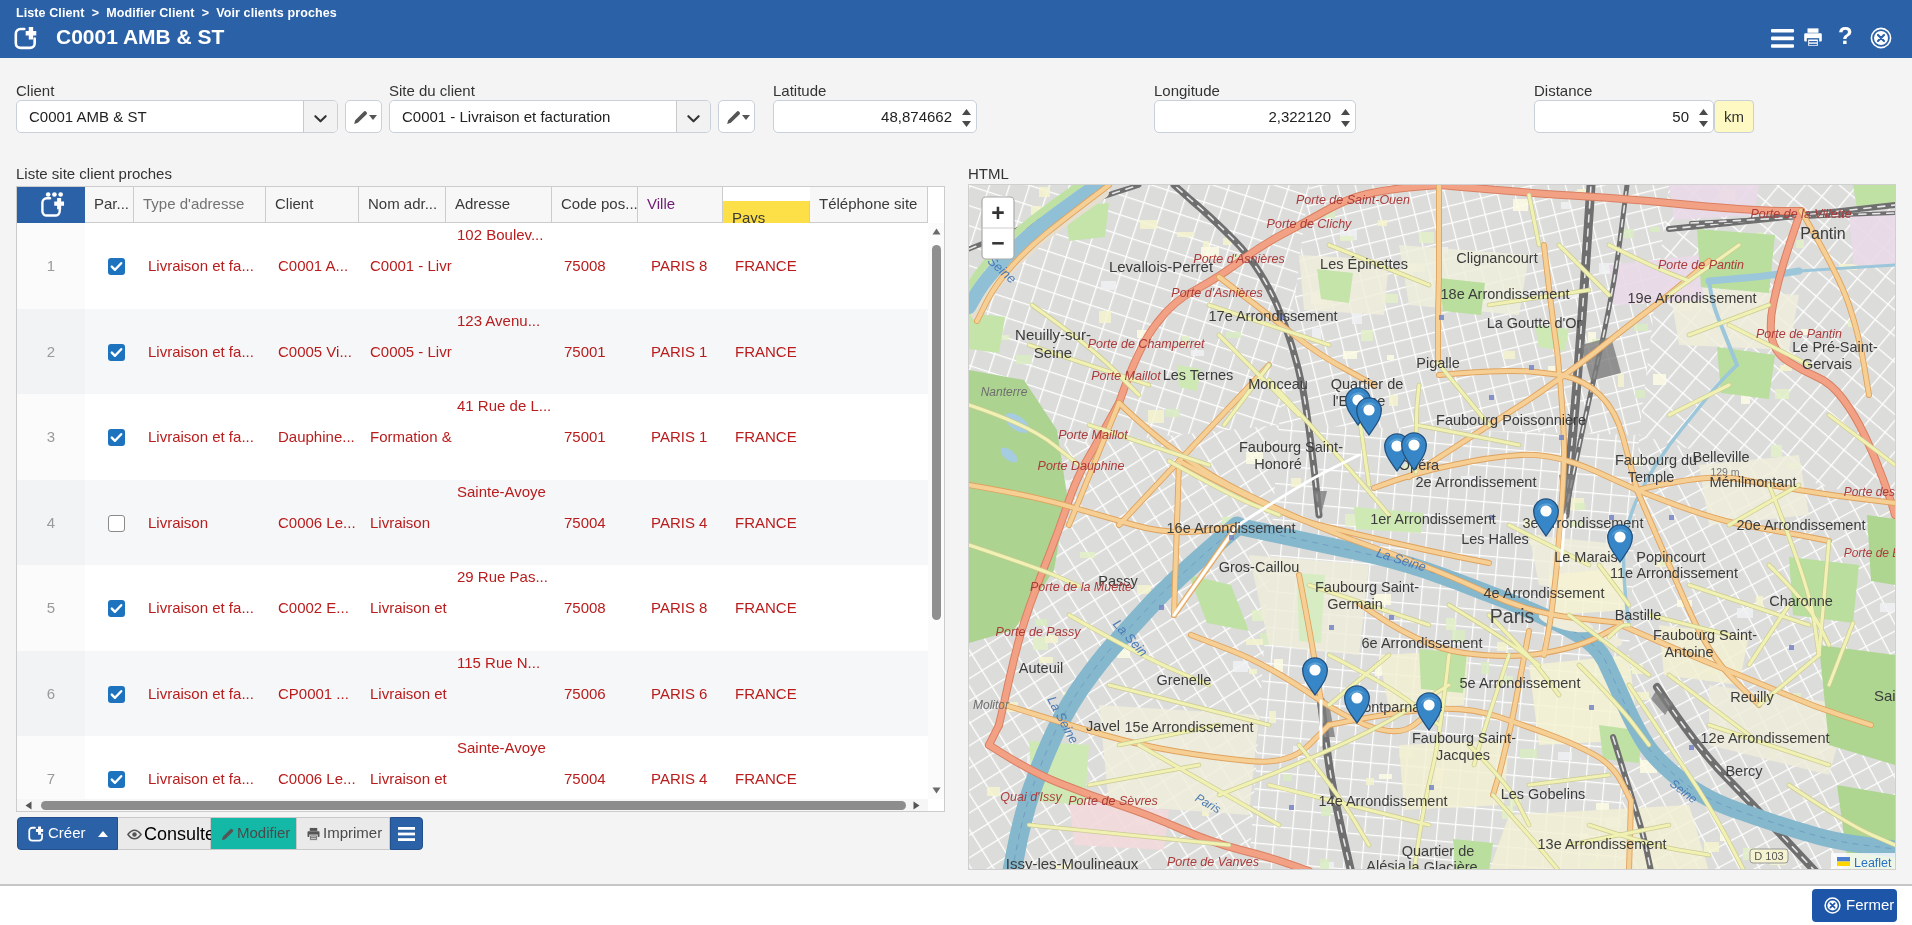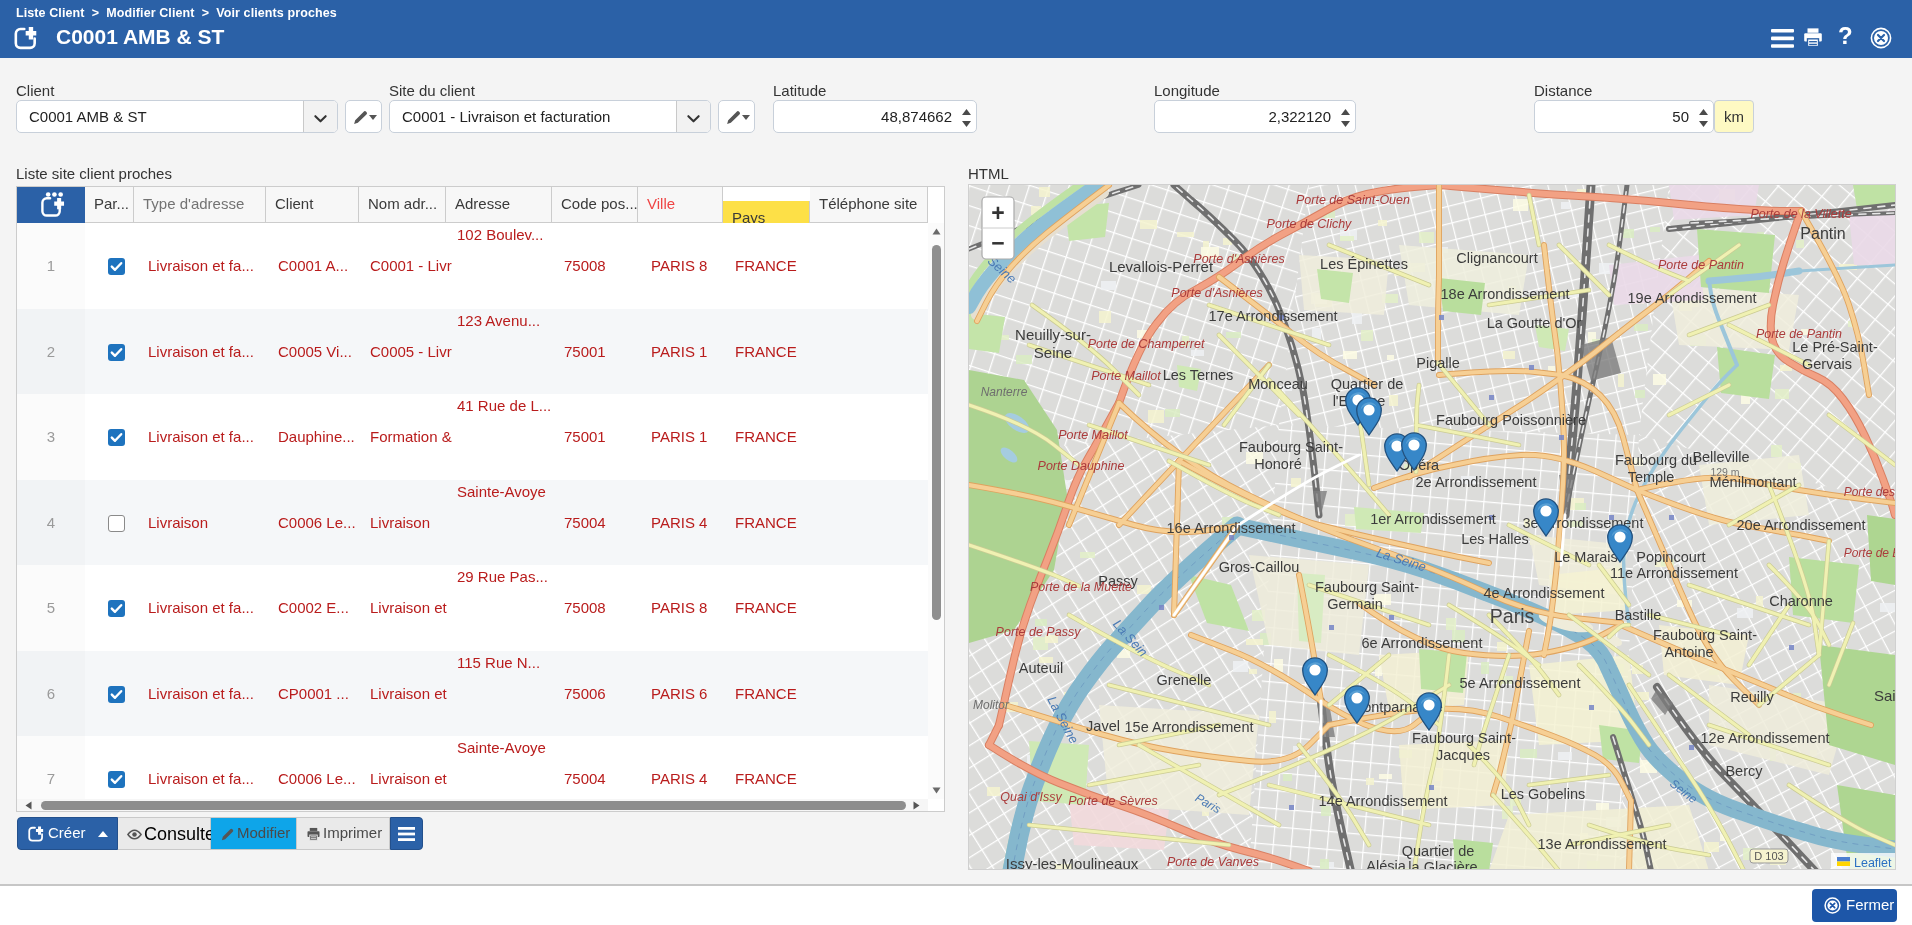--- a/index.html
+++ b/index.html
@@ -139,21 +139,21 @@
     <div style="position:absolute;left:342px;top:0;width:87px;height:36px;border-right:1px solid #ccc;border-bottom:1px solid #ccc;box-sizing:border-box;background:#f7f7f7">
       <div style="position:absolute;left:9px;top:8px;font-size:15px;color:#3a3a3a;white-space:nowrap">Nom adr...</div>
     </div>
     <div style="position:absolute;left:429px;top:0;width:106px;height:36px;border-right:1px solid #ccc;border-bottom:1px solid #ccc;box-sizing:border-box;background:#f7f7f7">
       <div style="position:absolute;left:9px;top:8px;font-size:15px;color:#3a3a3a;white-space:nowrap">Adresse</div>
     </div>
     <div style="position:absolute;left:535px;top:0;width:86px;height:36px;border-right:1px solid #ccc;border-bottom:1px solid #ccc;box-sizing:border-box;background:#f7f7f7">
       <div style="position:absolute;left:9px;top:8px;font-size:15px;color:#3a3a3a;white-space:nowrap">Code pos...</div>
     </div>
     <div style="position:absolute;left:621px;top:0;width:85px;height:36px;border-right:1px solid #ccc;border-bottom:1px solid #ccc;box-sizing:border-box;background:#f7f7f7">
-      <div style="position:absolute;left:9px;top:8px;font-size:15px;color:#ef4444;white-space:nowrap">Ville</div>
+      <div style="position:absolute;left:9px;top:8px;font-size:15px;color:#701a75;white-space:nowrap">Ville</div>
     </div>
     <div style="position:absolute;left:706px;top:14px;width:87px;height:36px;border-right:1px solid #ccc;border-bottom:6px solid #ec4899;box-sizing:border-box;background:#fde047">
       <div style="position:absolute;left:9px;top:8px;font-size:15px;color:#3a3a3a;white-space:nowrap">Pays</div>
     </div>
     <div style="position:absolute;left:793px;top:0;width:118px;height:36px;border-right:1px solid #ccc;border-bottom:1px solid #ccc;box-sizing:border-box;background:#f7f7f7">
       <div style="position:absolute;left:9px;top:8px;font-size:15px;color:#3a3a3a;white-space:nowrap">Téléphone site</div>
     </div>
     <div style="position:absolute;left:0;top:36.0px;width:912px;height:85.5px;background:#fff">
       <div style="position:absolute;left:0;top:0;width:68px;height:100%;background:rgba(0,0,0,0.015);text-align:center;line-height:85.5px;font-size:15px;color:#9a9a9a">1</div>
       <div style="position:absolute;left:91px;top:35px;width:17px;height:17px;background:#1e73be;border-radius:3px">
@@ -286,21 +286,21 @@
   </div>
 <div style="position:absolute;left:118px;top:817px;width:93px;height:33px;background:#eaeaea;border:1px solid #c9c9c9;border-left:none;box-sizing:border-box">
     <div style="position:absolute;left:9px;top:9px">
       <svg width="15" height="15" viewBox="0 0 16 16" style="display:block">
         <path d="M1 8 C3.5 4.5 6 3.4 8 3.4 S12.5 4.5 15 8 C12.5 11.5 10 12.6 8 12.6 S3.5 11.5 1 8 Z" fill="none" stroke="#555" stroke-width="1.6"></path>
         <circle cx="8" cy="8" r="2.4" fill="#555"></circle>
       </svg>
     </div>
     <span style="position:absolute;left:26px;top:6px;color:#000000;font-size:18px">Consulter</span>
   </div>
-<div style="position:absolute;left:211px;top:817px;width:86px;height:33px;background:#0ea5e9;border:1px solid #c9c9c9;border-left:none;box-sizing:border-box">
+<div style="position:absolute;left:211px;top:817px;width:86px;height:33px;background:#14b8a6;border:1px solid #c9c9c9;border-left:none;box-sizing:border-box">
     <div style="position:absolute;left:9px;top:9px">
       <svg width="15" height="15" viewBox="0 0 16 16" style="display:block">
         <path d="M2 14 L3 10.5 L11 2.5 a1.6 1.6 0 0 1 2.3 0 l0.3 0.3 a1.6 1.6 0 0 1 0 2.3 L5.5 13 Z" fill="#555"></path>
       </svg>
     </div>
     <span style="position:absolute;left:26px;top:6px;color:#4a4a4a;font-size:15px">Modifier</span>
   </div>
 <div style="position:absolute;left:297px;top:817px;width:93px;height:33px;background:#eaeaea;border:1px solid #c9c9c9;border-left:none;box-sizing:border-box">
     <div style="position:absolute;left:9px;top:9px">
       <svg width="15" height="15" viewBox="0 0 16 16" style="display:block">

